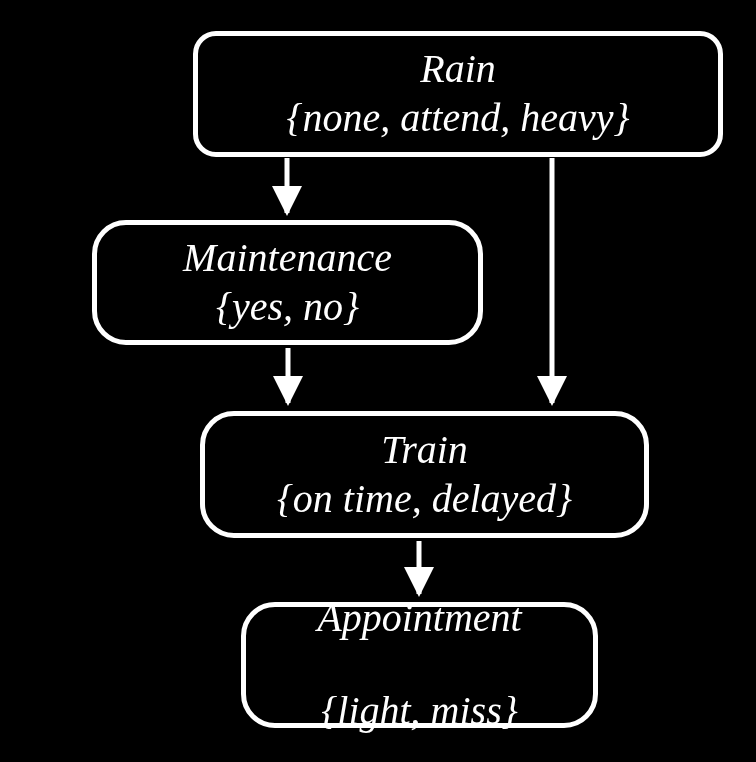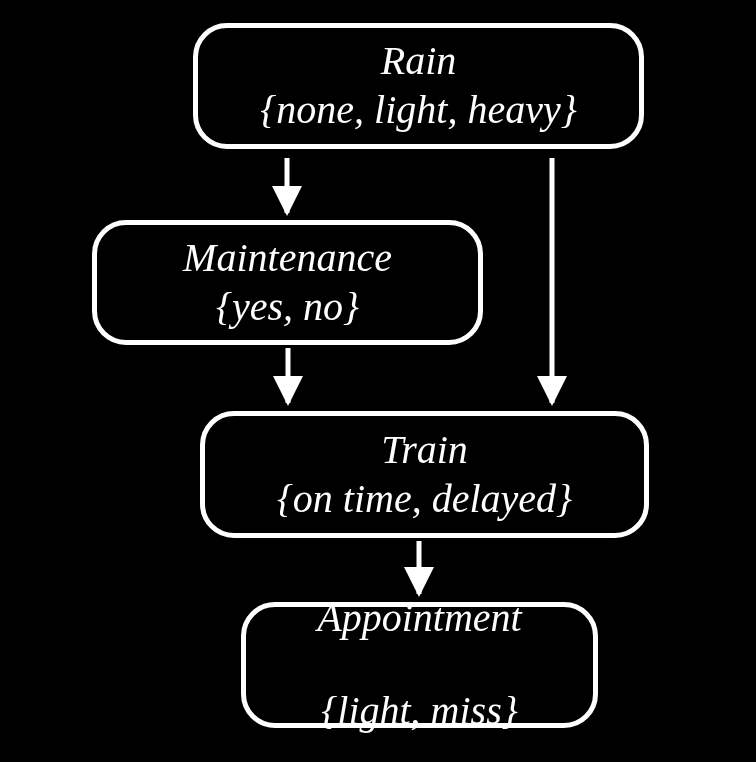--- a/index.html
+++ b/index.html
@@ -36,21 +36,21 @@
     text-align: center;
     color: #ffffff;
     font-style: italic;
     font-size: 40px;
     line-height: 1.22;
   }
   .node .node-label,
   .node .node-values {
     white-space: nowrap;
   }
-  .node-rain        { left: 193px; top: 23px;  width: 451px; height: 126px; }
+  .node-rain        { left: 193px; top: 31px;  width: 530px; height: 126px; border-radius: 23px; }
   .node-maintenance { left: 92px;  top: 220px; width: 391px; height: 125px; }
   .node-train       { left: 200px; top: 411px; width: 449px; height: 127px; }
   .node-appointment { left: 241px; top: 602px; width: 357px; height: 126px; gap: 44px; }
 </style>
 </head>
 <body>
 
 <div class="canvas">
 
   <svg class="edges" viewBox="0 0 756 762" xmlns="http://www.w3.org/2000/svg" aria-hidden="true">
@@ -60,21 +60,21 @@
       </marker>
     </defs>
     <line x1="287" y1="158" x2="287" y2="213" stroke="#ffffff" stroke-width="5" marker-end="url(#arrowhead)"></line>
     <line x1="552" y1="158" x2="552" y2="403" stroke="#ffffff" stroke-width="5" marker-end="url(#arrowhead)"></line>
     <line x1="288" y1="348" x2="288" y2="403" stroke="#ffffff" stroke-width="5" marker-end="url(#arrowhead)"></line>
     <line x1="419" y1="541" x2="419" y2="594" stroke="#ffffff" stroke-width="5" marker-end="url(#arrowhead)"></line>
   </svg>
 
   <div class="node node-rain">
     <div class="node-label">Rain</div>
-    <div class="node-values">{none, light, heavy}</div>
+    <div class="node-values">{none, attend, heavy}</div>
   </div>
 
   <div class="node node-maintenance">
     <div class="node-label">Maintenance</div>
     <div class="node-values">{yes, no}</div>
   </div>
 
   <div class="node node-train">
     <div class="node-label">Train</div>
     <div class="node-values">{on time, delayed}</div>

